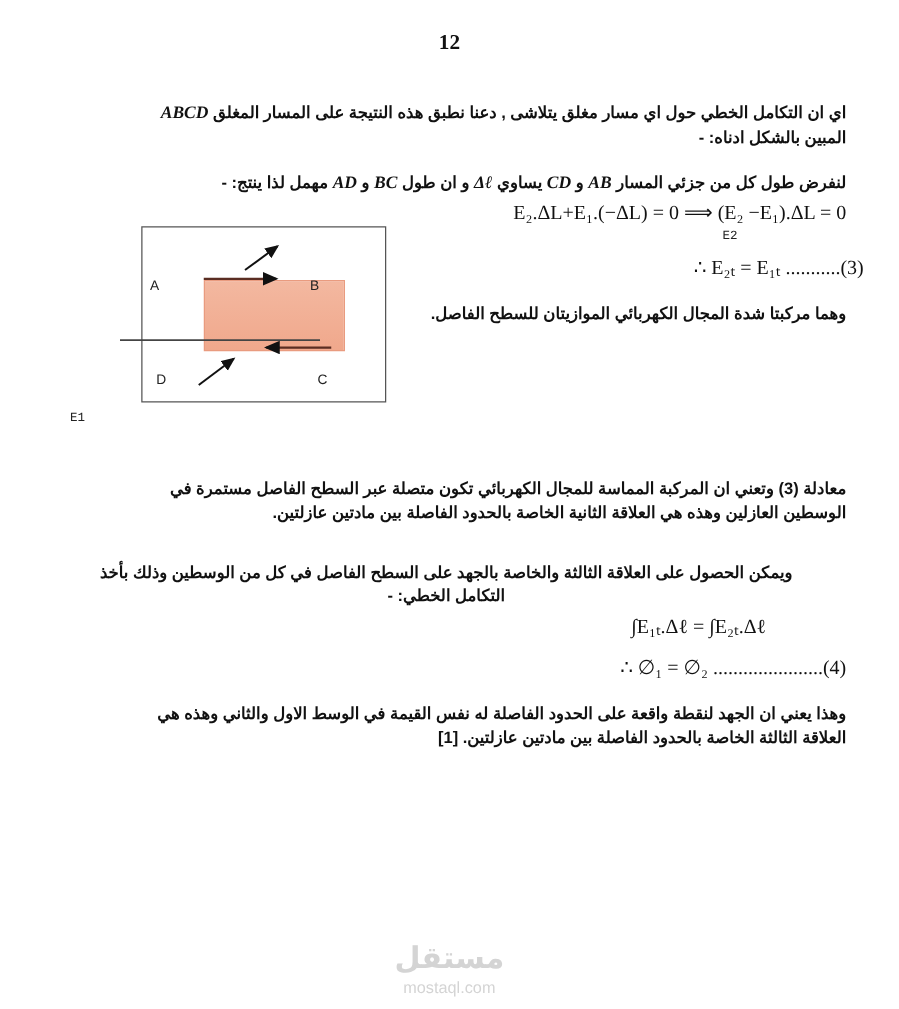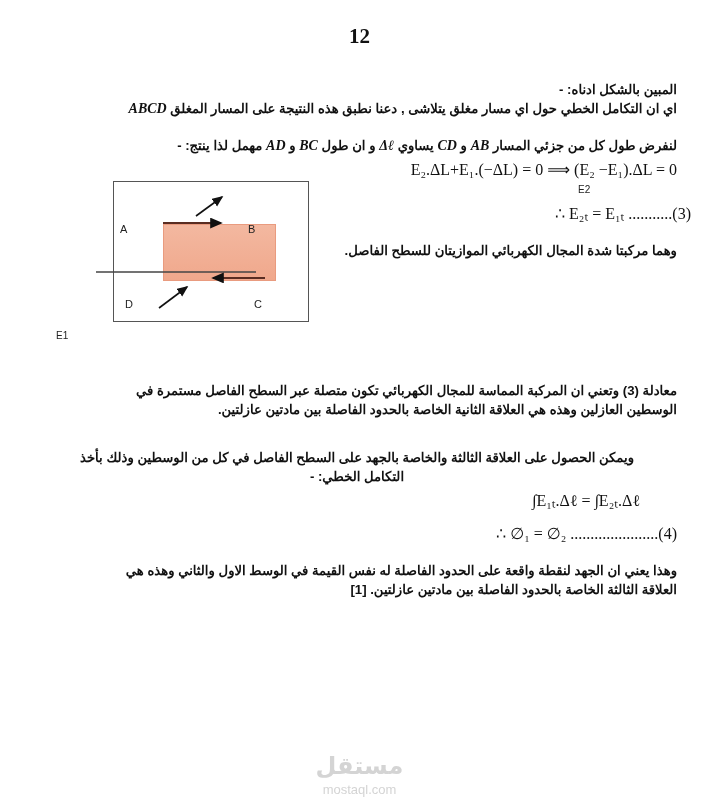--- a/index.html
+++ b/index.html
@@ -1,36 +1,36 @@
 <!DOCTYPE html>
 <html><head>
   <meta charset="utf-8">
   <style>
     html, body { margin: 0; padding: 0; background: #ffffff; }
     body { width: 719px; height: 807px; position: relative; overflow: hidden; font-family: "Liberation Sans", sans-serif; color: #111; }
-    .page-number { position: absolute; top: 24px; left: 0; width: 719px; text-align: center; font-family: "Liberation Serif", serif; font-weight: bold; font-size: 21px; }
+    .page-number { position: absolute; top: 24px; left: 0; width: 719px; text-align: center; font-family: "Liberation Serif", serif; font-weight: bold; font-size: 17px; }
     .para { position: absolute; right: 42px; direction: rtl; text-align: right; font-weight: bold; font-size: 13.2px; line-height: 19px; }
     .para .en { font-family: "Liberation Serif", serif; font-style: italic; font-weight: bold; font-size: 14px; unicode-bidi: embed; direction: ltr; }
     .eq { position: absolute; direction: ltr; font-family: "Liberation Serif", serif; font-weight: normal; font-size: 16px; white-space: nowrap; }
-    .small-label { position: absolute; font-family: Liberation Sans, sans-serif; font-size: 10px; color: #222; }
+    .small-label { position: absolute; font-family: Liberation Mono, monospace; font-size: 10px; color: #222; }
     .diagram { position: absolute; left: 113px; top: 181px; width: 196px; height: 141px; border: 1.3px solid #555; box-sizing: border-box; }
     .rect { position: absolute; left: 49px; top: 42px; width: 113px; height: 57px; background: linear-gradient(180deg, #f3b8a0 0%, #f0a88c 100%); border: 1px solid #e99b7f; box-sizing: border-box; }
     .diag-label { position: absolute; font-family: "Liberation Sans", sans-serif; font-size: 11px; color: #222; }
     .watermark { position: absolute; left: 0; width: 719px; text-align: center; color: #d4d4d4; }
     .wm-arabic { top: 752px; font-size: 24px; font-weight: bold; font-family: "DejaVu Sans", sans-serif; }
     .wm-latin { top: 782px; font-size: 13px; font-family: "Liberation Sans", sans-serif; }
   </style>
 </head>
 <body>
 
 <div class="page-number">12</div>
 
 <div class="para" style="top:80px; width:640px;">
+  <div><span>اي ان التكامل الخطي حول اي مسار مغلق يتلاشى , دعنا نطبق هذه النتيجة على المسار المغلق </span><span class="en">ABCD</span></div>
   <div>المبين بالشكل ادناه: -</div>
-  <div><span>اي ان التكامل الخطي حول اي مسار مغلق يتلاشى , دعنا نطبق هذه النتيجة على المسار المغلق </span><span class="en">ABCD</span></div>
 </div>
 
 <div class="para" style="top:136px; width:640px;">
   <span>لنفرض طول كل من جزئي المسار </span><span class="en">AB</span><span> و </span><span class="en">CD</span><span> يساوي </span><span class="en">Δℓ</span><span> و ان طول </span><span class="en">BC</span><span> و </span><span class="en">AD</span><span> مهمل لذا ينتج: -</span>
 </div>
 
 <div class="eq" style="top:160px; right:42px;">E₂.ΔL+E₁.(−ΔL) = 0 ⟹ (E₂ −E₁).ΔL = 0</div>
 <div class="small-label" style="top:184px; left:578px;">E2</div>
 <div class="eq" style="top:202px; right:28px;">∴ E₂ₜ = E₁ₜ ...........(3)</div>
 
@@ -60,21 +60,21 @@
 <div class="para" style="top:381px; width:640px;">
   <div>معادلة (3) وتعني ان المركبة المماسة للمجال الكهربائي تكون متصلة عبر السطح الفاصل  مستمرة في</div>
   <div>الوسطين العازلين وهذه هي العلاقة الثانية الخاصة بالحدود الفاصلة بين مادتين عازلتين.</div>
 </div>
 
 <div class="para" style="top:448px; width:640px;text-align:center;">
   <div>ويمكن الحصول على العلاقة الثالثة والخاصة بالجهد على السطح الفاصل في كل من الوسطين وذلك بأخذ</div>
   <div>التكامل الخطي: -</div>
 </div>
 
-<div class="eq" style="top:489px; left:532px;text-align:center;">∫E₁ₜ.Δℓ = ∫E₂ₜ.Δℓ</div>
+<div class="eq" style="top:489px; left:505px;text-align:center;">∫E₁ₜ.Δℓ = ∫E₂ₜ.Δℓ</div>
 <div class="eq" style="top:524px; right:42px;">∴ ∅₁ = ∅₂ ......................(4)</div>
 
 <div class="para" style="top:561px; width:640px;">
   <div>وهذا يعني ان الجهد لنقطة واقعة على الحدود الفاصلة له نفس القيمة في الوسط الاول والثاني وهذه هي</div>
   <div>العلاقة الثالثة الخاصة بالحدود الفاصلة بين مادتين عازلتين. [1]</div>
 </div>
 
 <div class="watermark wm-arabic">مستقل</div>
 <div class="watermark wm-latin">mostaql.com</div>
 

